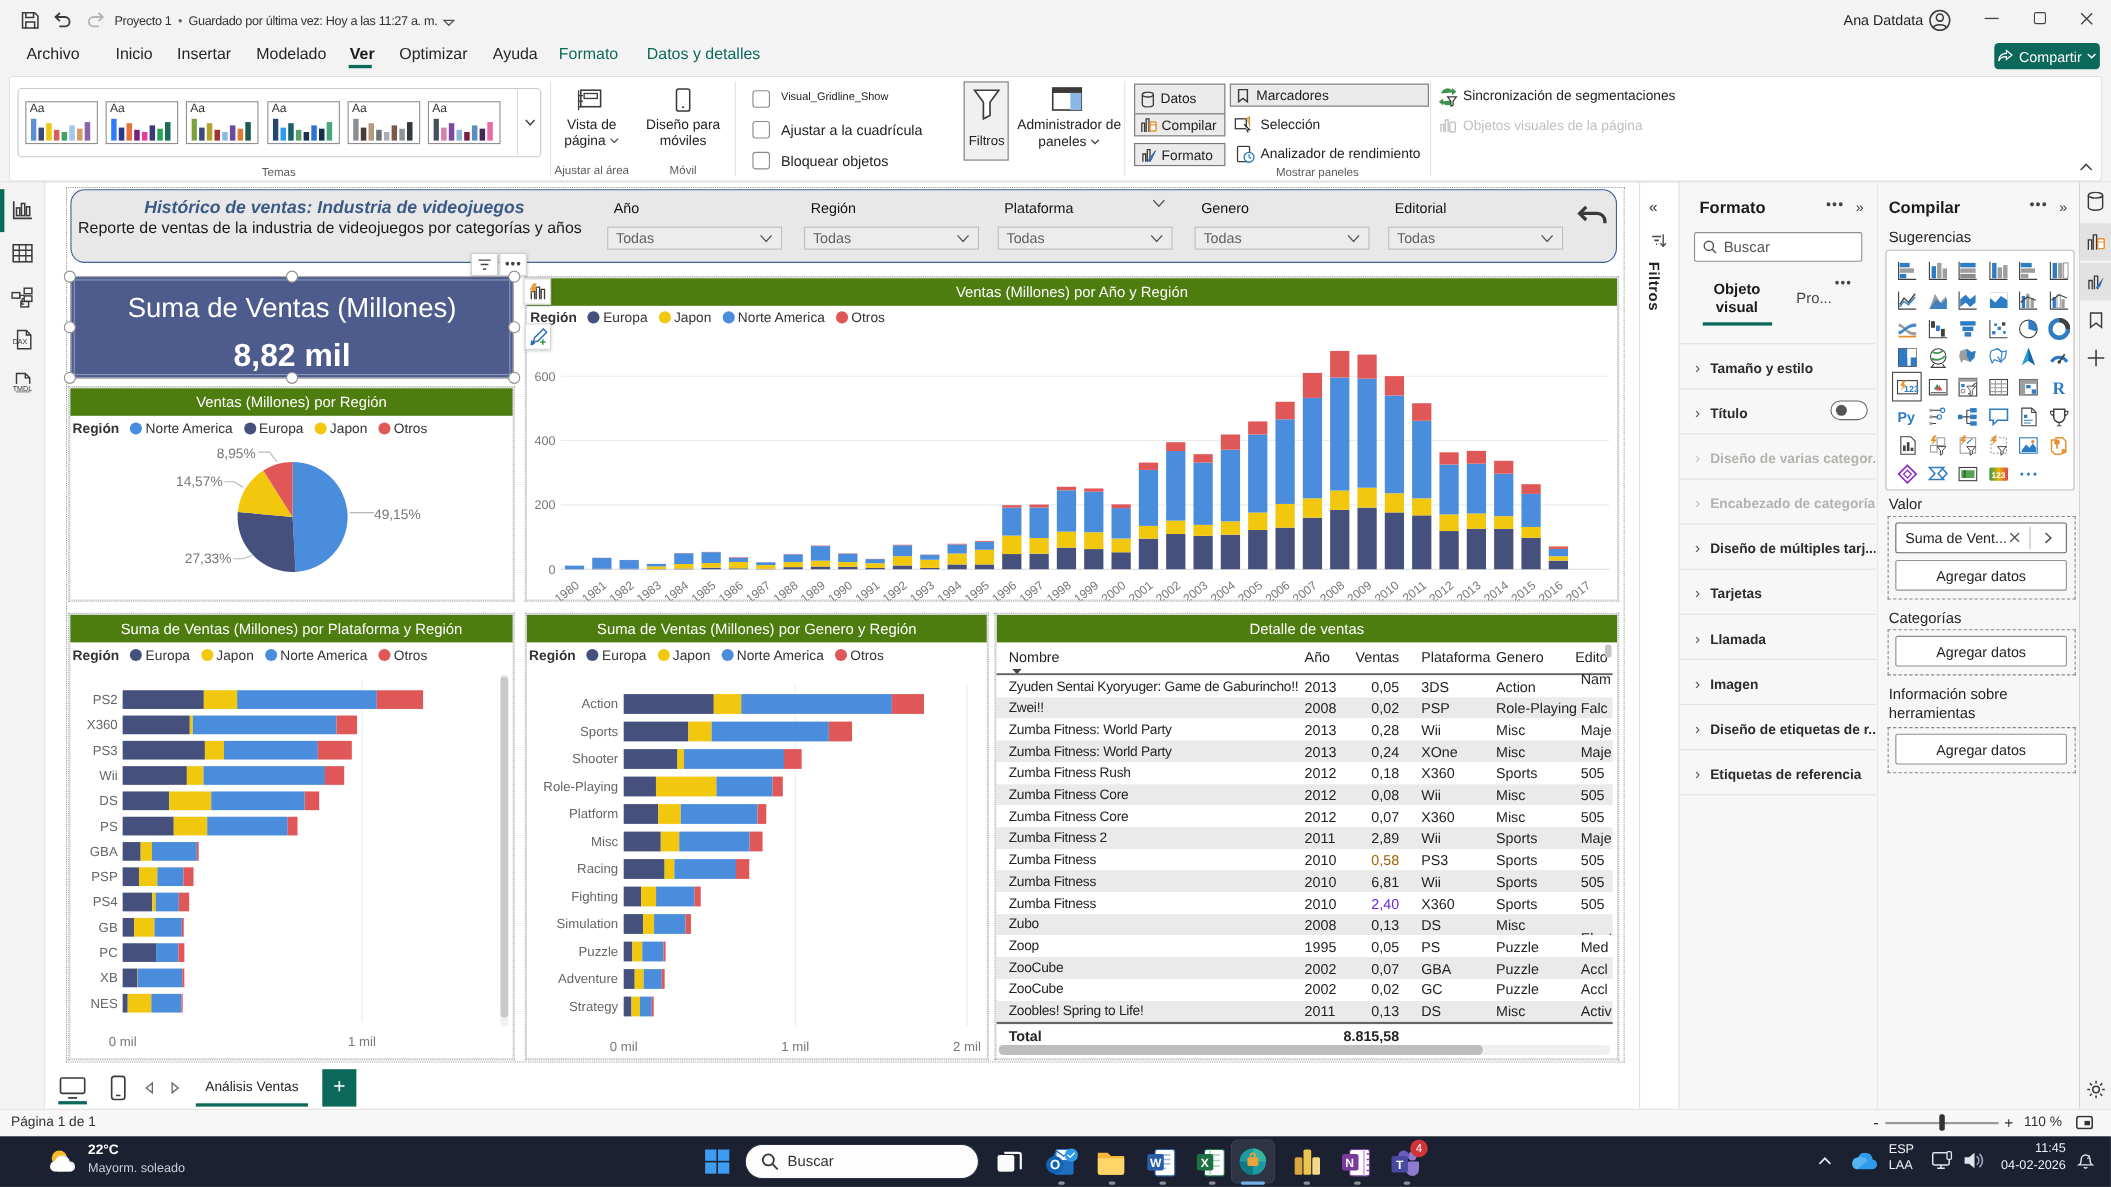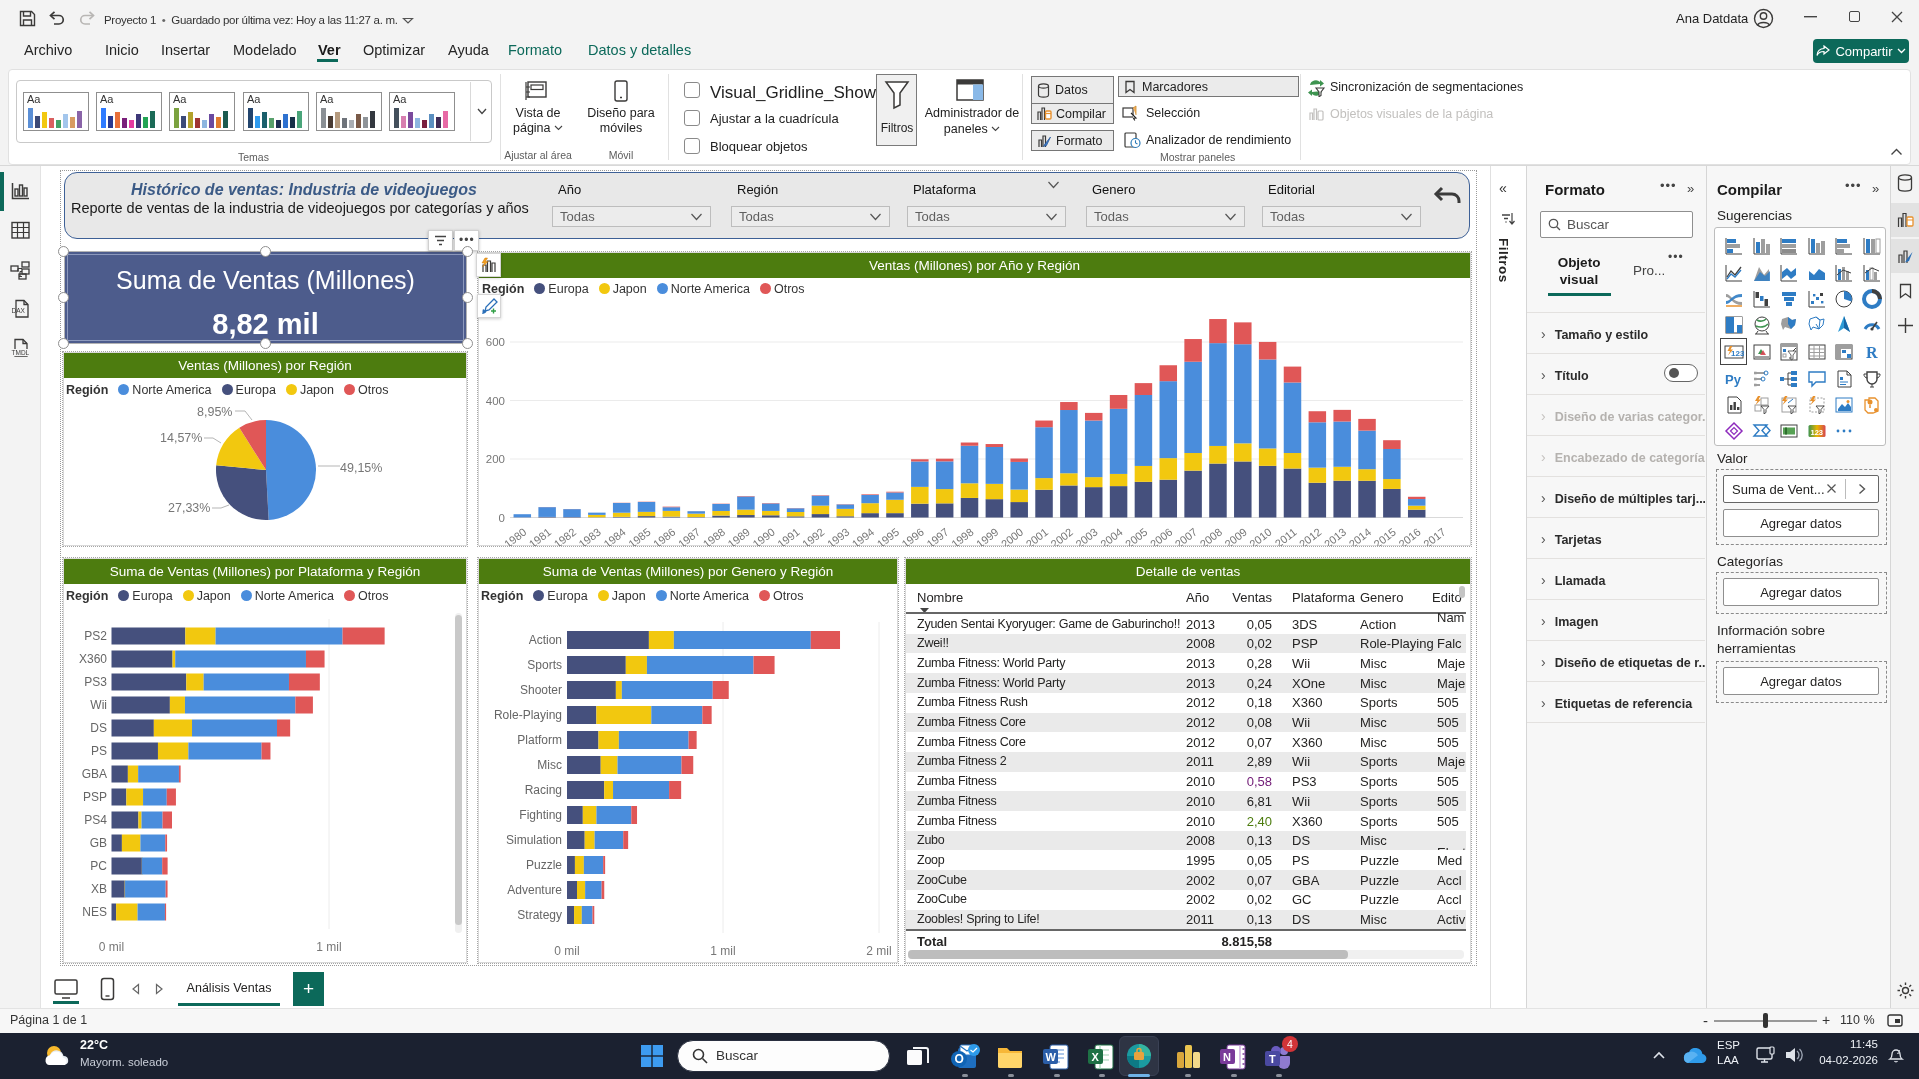--- a/index.html
+++ b/index.html
@@ -146,21 +146,21 @@
       </svg></div>
 <div class="abs" style="left:496px;top:149px;width:84px;text-align:center;font-size:10.5px;color:#5c5c5c">Ajustar al área</div>
 <svg class="abs" style="left:608px;top:78px" width="26" height="26" viewBox="0 0 26 26">
       <rect x="7" y="3" width="12" height="20" rx="2" fill="none" stroke="#3b3a39" stroke-width="1.4"></rect>
       <path d="M12 19.5h2" stroke="#3b3a39" stroke-width="1.4"></path>
     </svg>
 <div class="abs" style="left:580px;top:106px;width:82px;text-align:center;font-size:12.5px;color:#222;line-height:15px">Diseño para<br>móviles</div>
 <div class="abs" style="left:580px;top:149px;width:82px;text-align:center;font-size:10.5px;color:#5c5c5c">Móvil</div>
 <div class="abs" style="left:668px;top:74px;width:1px;height:86px;background:#e1e1e1"></div>
 <div class="abs" style="left:684px;top:82px;width:16px;height:16px;border:1px solid #8a8a8a;border-radius:3px;background:#fff"></div>
-    <div class="abs" style="left:710px;top:83px;font-size:17px;color:#222">Visual_Gridline_Show</div>
+    <div class="abs" style="left:710px;top:83px;font-size:10px;color:#222">Visual_Gridline_Show</div>
     <div class="abs" style="left:684px;top:110px;width:16px;height:16px;border:1px solid #8a8a8a;border-radius:3px;background:#fff"></div>
     <div class="abs" style="left:710px;top:111px;font-size:13px;color:#222">Ajustar a la cuadrícula</div>
     <div class="abs" style="left:684px;top:138px;width:16px;height:16px;border:1px solid #8a8a8a;border-radius:3px;background:#fff"></div>
     <div class="abs" style="left:710px;top:139px;font-size:13px;color:#222">Bloquear objetos</div>
 <div class="abs" style="left:876px;top:74px;width:41px;height:72px;border:1px solid #7a7a7a;background:#f0f0f0"></div>
 <svg class="abs" style="left:884px;top:80px" width="26" height="30" viewBox="0 0 26 30">
       <path d="M2 2 H24 L16 13 V25 L10 28 V13 Z" fill="#fff" stroke="#3b3a39" stroke-width="1.5"></path>
     </svg>
 <div class="abs" style="left:878px;top:121px;width:38px;text-align:center;font-size:12px;color:#222">Filtros</div>
 <svg class="abs" style="left:956px;top:79px" width="28" height="22" viewBox="0 0 28 22">
@@ -751,35 +751,35 @@
     <div class="abs" style="left:906px;top:751.9px;width:560px;height:19.7px;background:#eaeaea"></div>
     <div class="abs" style="left:917px;top:754.4px;width:268px;font-size:12.5px;letter-spacing:-0.25px;color:#252423;white-space:nowrap;overflow:hidden">Zumba Fitness 2</div>
     <div class="abs" style="left:1186px;top:754.4px;font-size:13px;color:#252423">2011</div>
     <div class="abs" style="left:1212px;top:754.4px;width:60px;text-align:right;font-size:13px;color:#252423">2,89</div>
     <div class="abs" style="left:1292px;top:754.4px;font-size:13px;color:#252423">Wii</div>
     <div class="abs" style="left:1360px;top:754.4px;font-size:13px;color:#252423">Sports</div>
     <div class="abs" style="left:1437px;top:754.4px;width:29px;font-size:13px;color:#252423;white-space:nowrap;overflow:hidden">Maje</div>
     <div class="abs" style="left:906px;top:771.6px;width:560px;height:19.7px;background:#ffffff"></div>
     <div class="abs" style="left:917px;top:774.1px;width:268px;font-size:12.5px;letter-spacing:-0.25px;color:#252423;white-space:nowrap;overflow:hidden">Zumba Fitness</div>
     <div class="abs" style="left:1186px;top:774.1px;font-size:13px;color:#252423">2010</div>
-    <div class="abs" style="left:1212px;top:774.1px;width:60px;text-align:right;font-size:13px;color:#701a75">0,58</div>
+    <div class="abs" style="left:1212px;top:774.1px;width:60px;text-align:right;font-size:13px;color:#a16207">0,58</div>
     <div class="abs" style="left:1292px;top:774.1px;font-size:13px;color:#252423">PS3</div>
     <div class="abs" style="left:1360px;top:774.1px;font-size:13px;color:#252423">Sports</div>
     <div class="abs" style="left:1437px;top:774.1px;width:29px;font-size:13px;color:#252423;white-space:nowrap;overflow:hidden">505</div>
     <div class="abs" style="left:906px;top:791.3px;width:560px;height:19.7px;background:#eaeaea"></div>
     <div class="abs" style="left:917px;top:793.8px;width:268px;font-size:12.5px;letter-spacing:-0.25px;color:#252423;white-space:nowrap;overflow:hidden">Zumba Fitness</div>
     <div class="abs" style="left:1186px;top:793.8px;font-size:13px;color:#252423">2010</div>
     <div class="abs" style="left:1212px;top:793.8px;width:60px;text-align:right;font-size:13px;color:#252423">6,81</div>
     <div class="abs" style="left:1292px;top:793.8px;font-size:13px;color:#252423">Wii</div>
     <div class="abs" style="left:1360px;top:793.8px;font-size:13px;color:#252423">Sports</div>
     <div class="abs" style="left:1437px;top:793.8px;width:29px;font-size:13px;color:#252423;white-space:nowrap;overflow:hidden">505</div>
     <div class="abs" style="left:906px;top:811.0px;width:560px;height:19.7px;background:#ffffff"></div>
     <div class="abs" style="left:917px;top:813.5px;width:268px;font-size:12.5px;letter-spacing:-0.25px;color:#252423;white-space:nowrap;overflow:hidden">Zumba Fitness</div>
     <div class="abs" style="left:1186px;top:813.5px;font-size:13px;color:#252423">2010</div>
-    <div class="abs" style="left:1212px;top:813.5px;width:60px;text-align:right;font-size:13px;color:#4d7c0f">2,40</div>
+    <div class="abs" style="left:1212px;top:813.5px;width:60px;text-align:right;font-size:13px;color:#6d28d9">2,40</div>
     <div class="abs" style="left:1292px;top:813.5px;font-size:13px;color:#252423">X360</div>
     <div class="abs" style="left:1360px;top:813.5px;font-size:13px;color:#252423">Sports</div>
     <div class="abs" style="left:1437px;top:813.5px;width:29px;font-size:13px;color:#252423;white-space:nowrap;overflow:hidden">505</div>
     <div class="abs" style="left:906px;top:830.7px;width:560px;height:19.7px;background:#eaeaea"></div>
     <div class="abs" style="left:917px;top:833.2px;width:268px;font-size:12.5px;letter-spacing:-0.25px;color:#252423;white-space:nowrap;overflow:hidden">Zubo</div>
     <div class="abs" style="left:1186px;top:833.2px;font-size:13px;color:#252423">2008</div>
     <div class="abs" style="left:1212px;top:833.2px;width:60px;text-align:right;font-size:13px;color:#252423">0,13</div>
     <div class="abs" style="left:1292px;top:833.2px;font-size:13px;color:#252423">DS</div>
     <div class="abs" style="left:1360px;top:833.2px;font-size:13px;color:#252423">Misc</div>
     <div class="abs" style="left:1437px;top:845px;width:29px;font-size:13px;color:#252423;white-space:nowrap;overflow:hidden">Elect</div>

